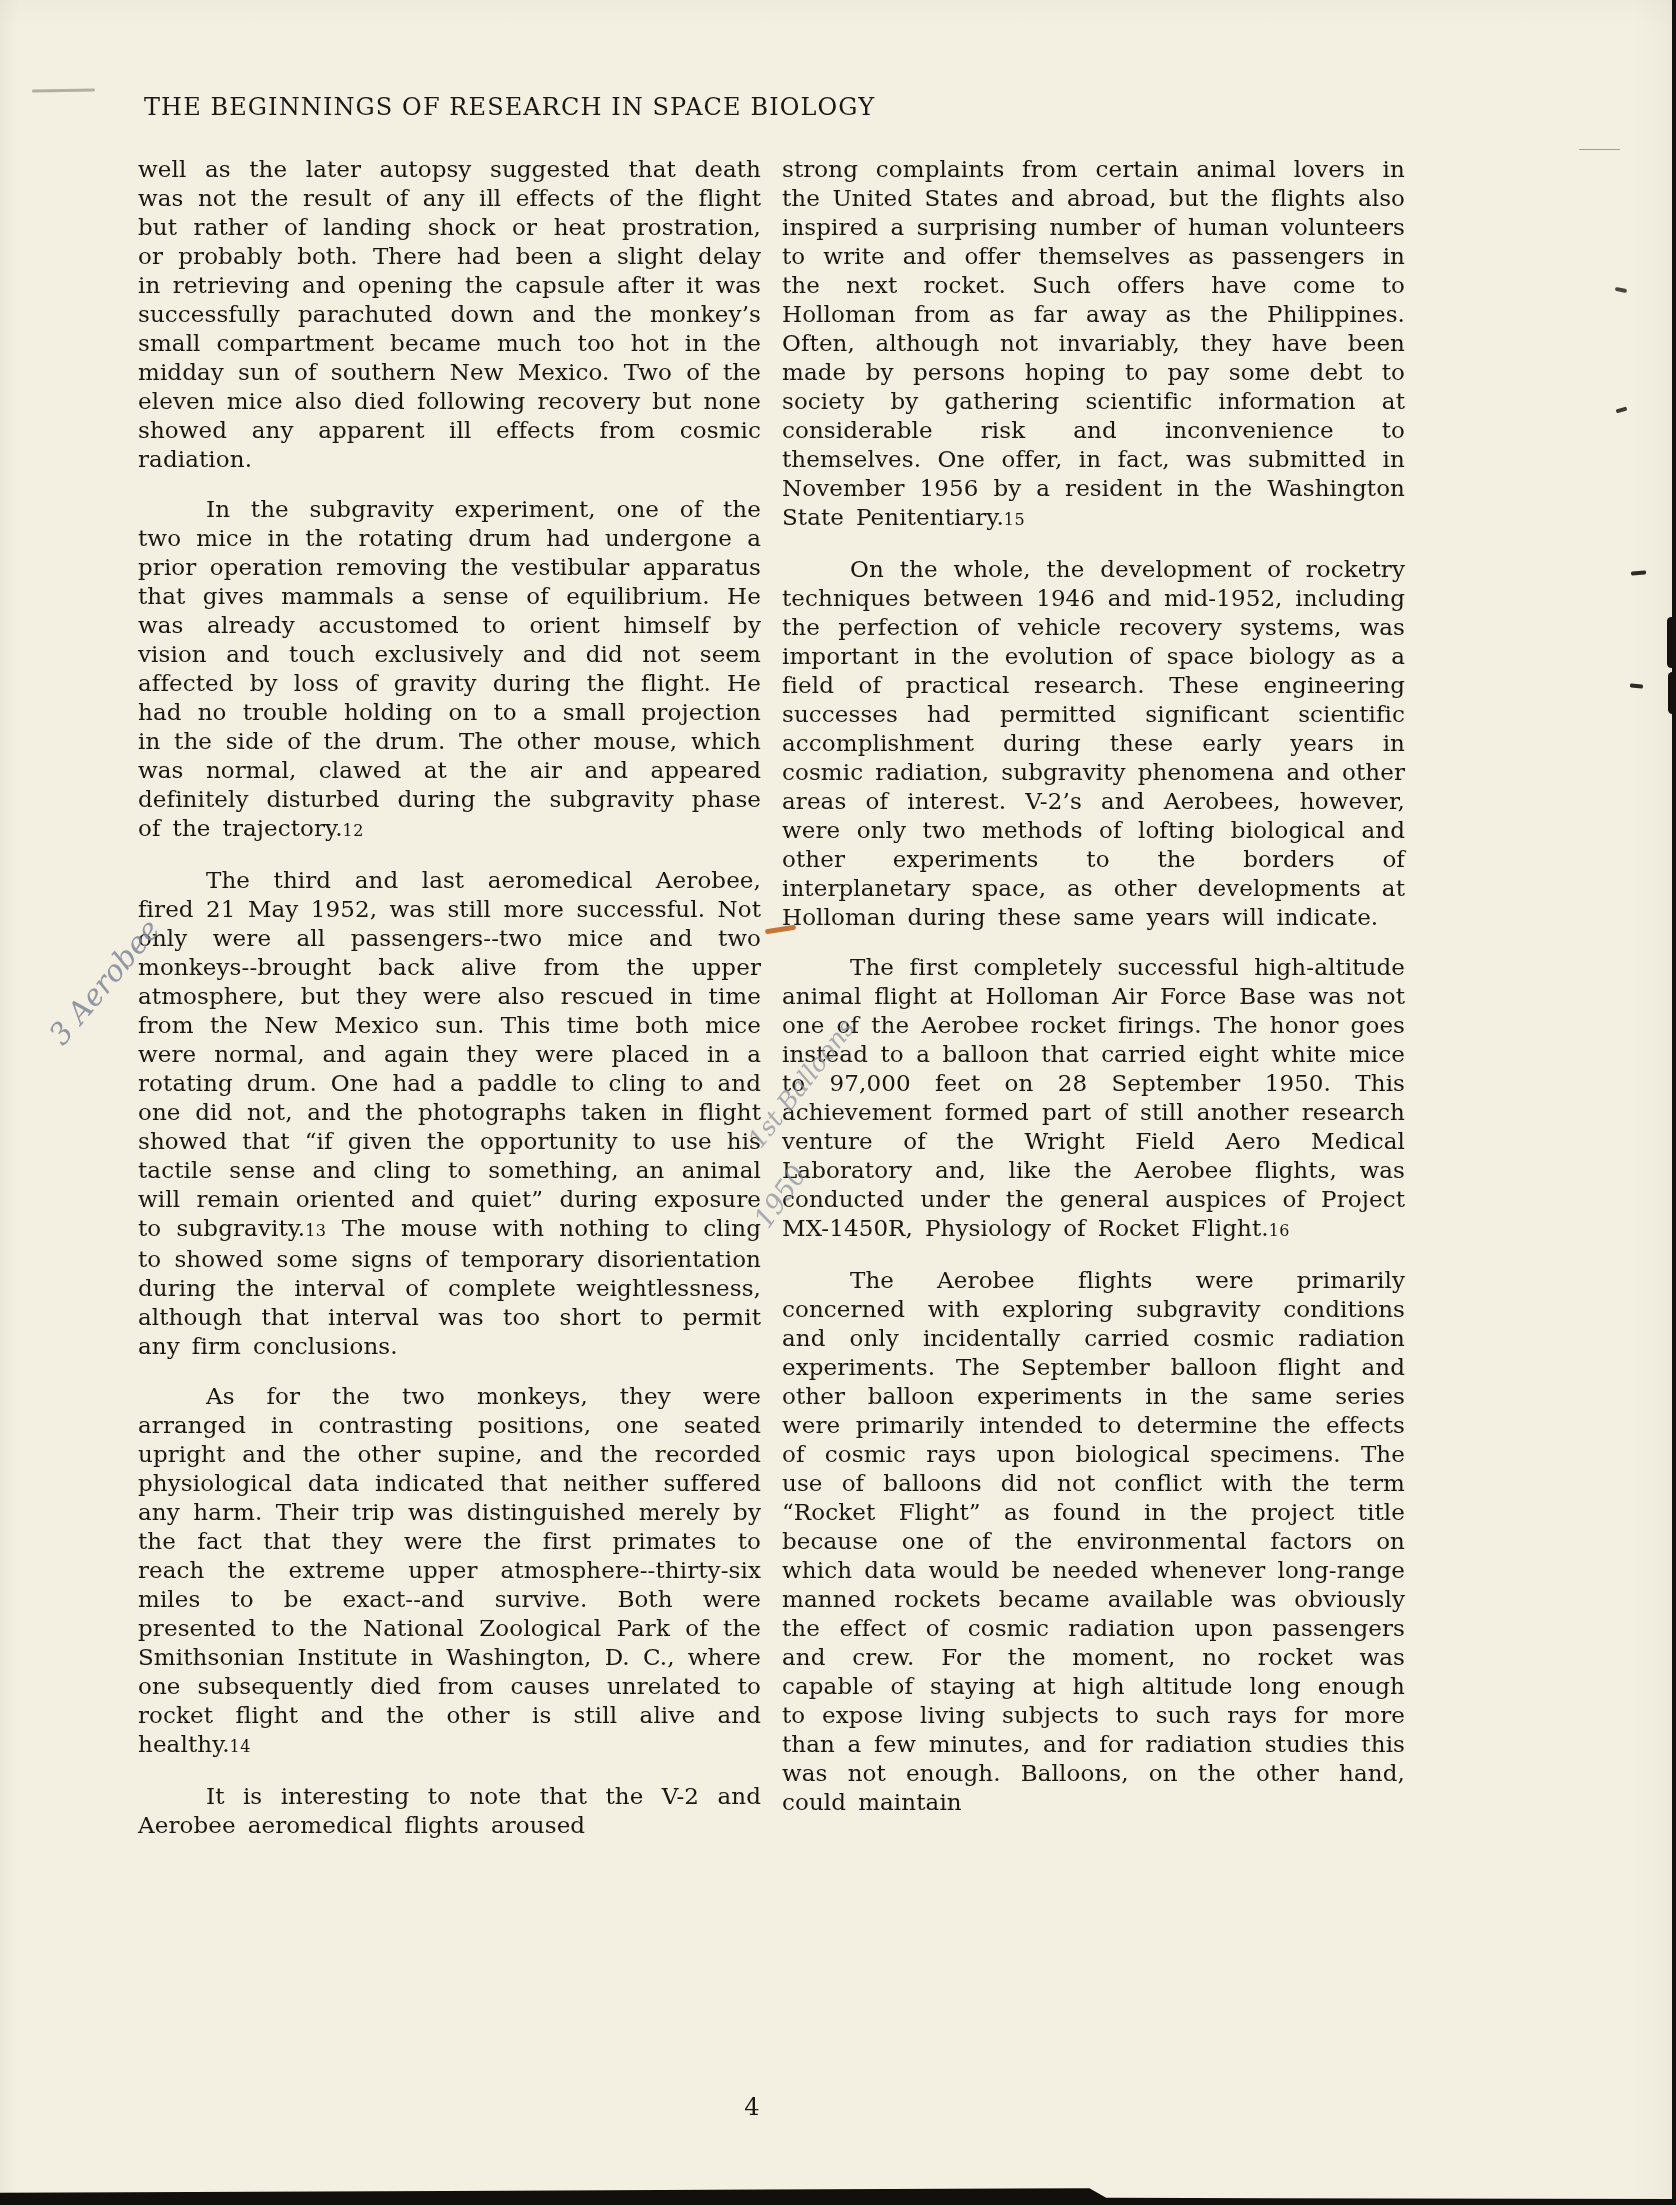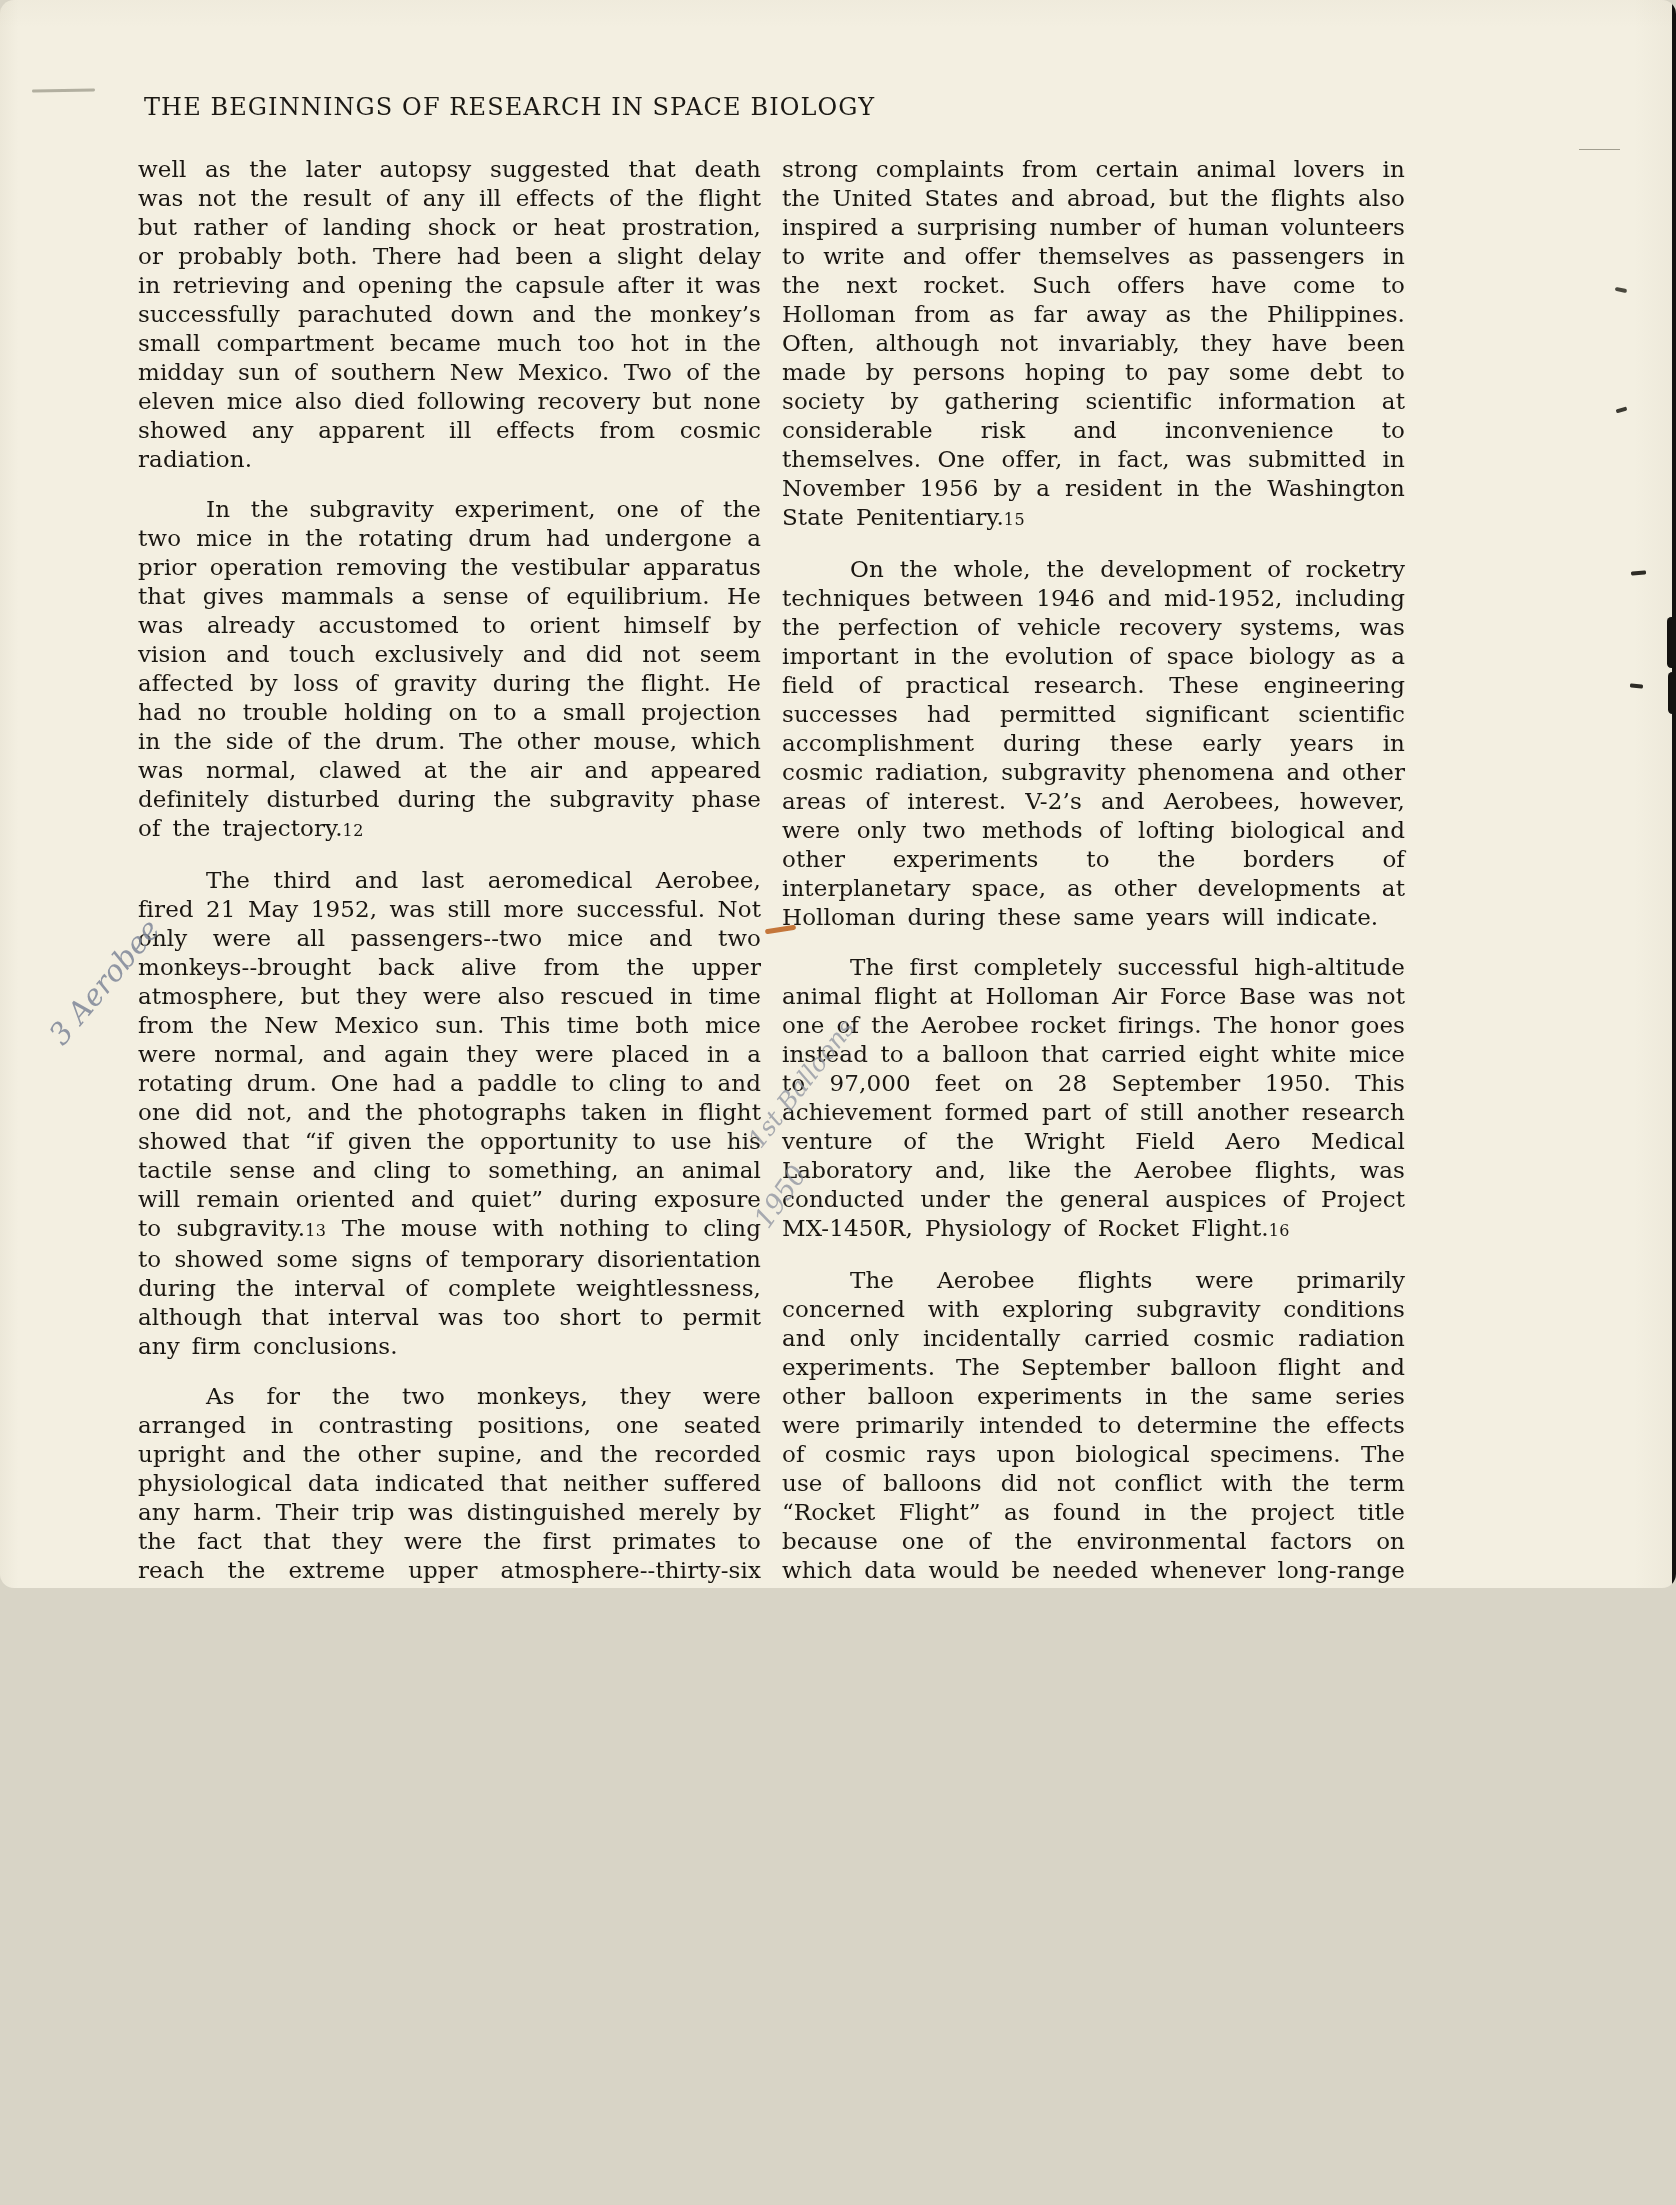--- a/index.html
+++ b/index.html
@@ -1,23 +1,22 @@
 <!DOCTYPE html>
 <html style="font-size:11.3px"><head>
 <meta charset="utf-8">
 <style>
   html,body{margin:0;padding:0;background:#d8d4c6;}
   .page{
     position:relative;
-    width:1676px;height:1588px;
+    width:1676px;height:2205px;
     background:#f3efe1;
     overflow:hidden;
     font-family:"DejaVu Serif","Liberation Serif",serif;
     color:#1a1611;
-    border-radius:14px;
   }
   
   .page::before{
     content:"";position:absolute;inset:0;pointer-events:none;
     background:
       linear-gradient(to right, rgba(120,110,80,0.06), rgba(0,0,0,0) 18.3px),
       linear-gradient(to left,  rgba(120,110,80,0.05), rgba(0,0,0,0) 42px),
       linear-gradient(to bottom, rgba(120,110,80,0.03), rgba(0,0,0,0) 28px);
   }
   .header{
@@ -110,20 +109,21 @@
 <div class="page">
 
   <div class="header">THE BEGINNINGS OF RESEARCH IN SPACE BIOLOGY</div>
 
   <div class="cols">
     <div class="col">
         <p class="">well as the later autopsy suggested that death was not the result of any ill effects of the flight but rather of landing shock or heat prostration, or probably both. There had been a slight delay in retrieving and opening the capsule after it was successfully parachuted down and the monkey’s small compartment became much too hot in the midday sun of southern New Mexico. Two of the eleven mice also died following recovery but none showed any apparent ill effects from cosmic radiation.</p>
         <p class="indent">In the subgravity experiment, one of the two mice in the rotating drum had undergone a prior operation removing the vestibular apparatus that gives mammals a sense of equilibrium. He was already accustomed to orient himself by vision and touch exclusively and did not seem affected by loss of gravity during the flight. He had no trouble holding on to a small projection in the side of the drum. The other mouse, which was normal, clawed at the air and appeared definitely disturbed during the subgravity phase of the trajectory.<span class="fn">12</span></p>
         <p class="indent">The third and last aeromedical Aerobee, fired 21 May 1952, was still more successful. Not only were all passengers--two mice and two monkeys--brought back alive from the upper atmosphere, but they were also rescued in time from the New Mexico sun. This time both mice were normal, and again they were placed in a rotating drum. One had a paddle to cling to and one did not, and the photographs taken in flight showed that “if given the opportunity to use his tactile sense and cling to something, an animal will remain oriented and quiet” during exposure to subgravity.<span class="fn">13</span> The mouse with nothing to cling to showed some signs of temporary disorientation during the interval of complete weightlessness, although that interval was too short to permit any firm conclusions.</p>
         <p class="indent">As for the two monkeys, they were arranged in contrasting positions, one seated upright and the other supine, and the recorded physiological data indicated that neither suffered any harm. Their trip was distinguished merely by the fact that they were the first primates to reach the extreme upper atmosphere--thirty-six miles to be exact--and survive. Both were presented to the National Zoological Park of the Smithsonian Institute in Washington, D. C., where one subsequently died from causes unrelated to rocket flight and the other is still alive and healthy.<span class="fn">14</span></p>
+        <p class="indent">It is interesting to note that the V-2 and Aerobee aeromedical flights aroused</p>
       </div>
     <div class="col">
         <p class="">strong complaints from certain animal lovers in the United States and abroad, but the flights also inspired a surprising number of human volunteers to write and offer themselves as passengers in the next rocket. Such offers have come to Holloman from as far away as the Philippines. Often, although not invariably, they have been made by persons hoping to pay some debt to society by gathering scientific information at considerable risk and inconvenience to themselves. One offer, in fact, was submitted in November 1956 by a resident in the Washington State Penitentiary.<span class="fn">15</span></p>
         <p class="indent">On the whole, the development of rocketry techniques between 1946 and mid-1952, including the perfection of vehicle recovery systems, was important in the evolution of space biology as a field of practical research. These engineering successes had permitted significant scientific accomplishment during these early years in cosmic radiation, subgravity phenomena and other areas of interest. V-2’s and Aerobees, however, were only two methods of lofting biological and other experiments to the borders of interplanetary space, as other developments at Holloman during these same years will indicate.</p>
         <p class="indent">The first completely successful high-altitude animal flight at Holloman Air Force Base was not one of the Aerobee rocket firings. The honor goes instead to a balloon that carried eight white mice to 97,000 feet on 28 September 1950. This achievement formed part of still another research venture of the Wright Field Aero Medical Laboratory and, like the Aerobee flights, was conducted under the general auspices of Project MX-1450R, Physiology of Rocket Flight.<span class="fn">16</span></p>
         <p class="indent">The Aerobee flights were primarily concerned with exploring subgravity conditions and only incidentally carried cosmic radiation experiments. The September balloon flight and other balloon experiments in the same series were primarily intended to determine the effects of cosmic rays upon biological specimens. The use of balloons did not conflict with the term “Rocket Flight” as found in the project title because one of the environmental factors on which data would be needed whenever long-range manned rockets became available was obviously the effect of cosmic radiation upon passengers and crew. For the moment, no rocket was capable of staying at high altitude long enough to expose living subjects to such rays for more than a few minutes, and for radiation studies this was not enough. Balloons, on the other hand, could maintain</p>
       </div>
   </div>
 
   <div class="hand note-aerobee">3 Aerobee</div>

